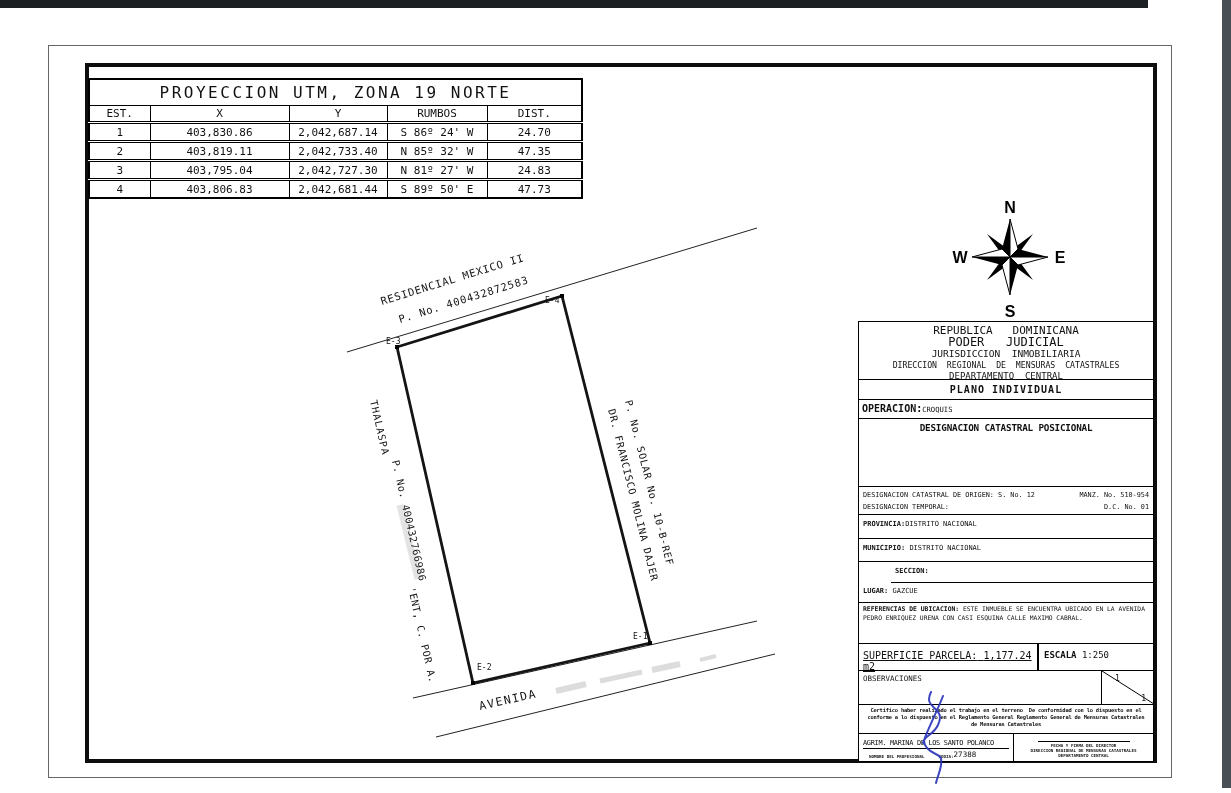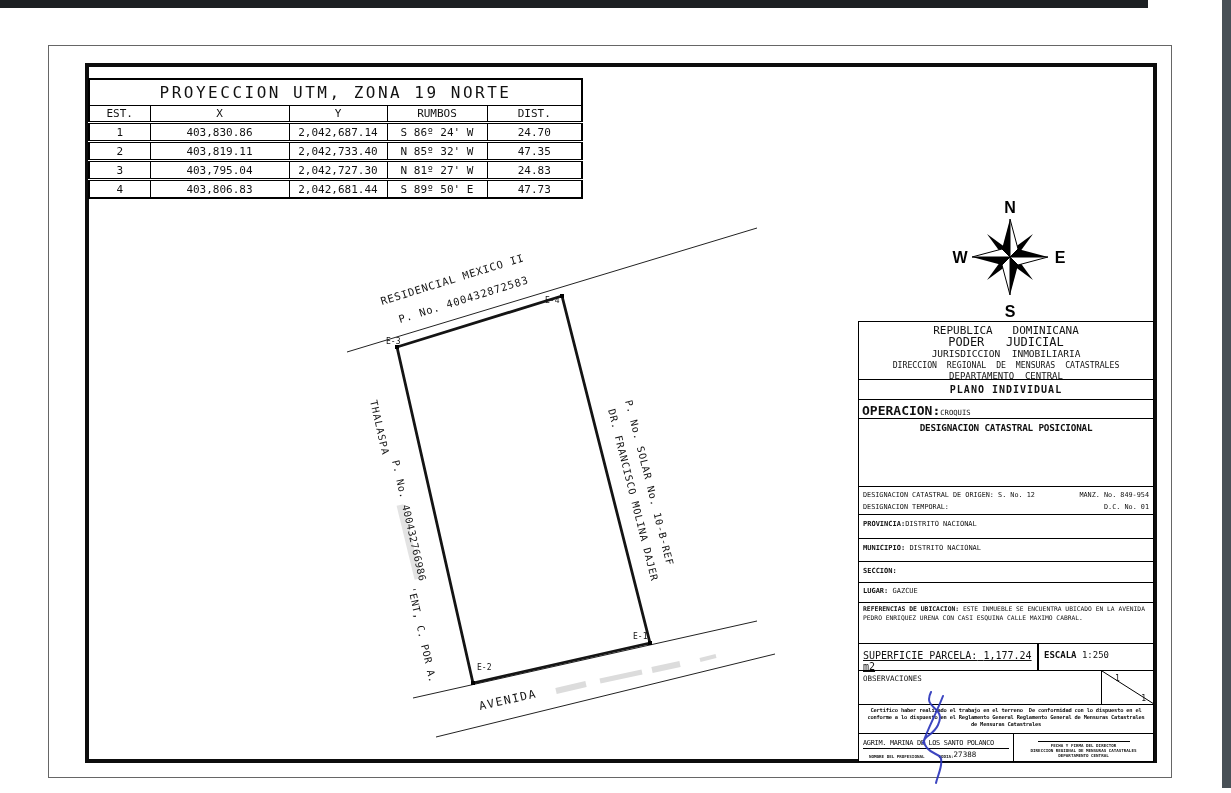--- a/index.html
+++ b/index.html
@@ -30,21 +30,21 @@
 
   
   #tblock{left:858px;top:321px;width:296px;height:441px;border:1px solid #000;box-sizing:border-box;display:flex;flex-direction:column;background:#fff;}
   .tb-row{border-bottom:1px solid #000;box-sizing:border-box;flex:none;position:relative;}
   .tb-row:last-child{border-bottom:none;}
   .hl{text-align:center;white-space:pre;line-height:11.5px;}
   .hl1{font-size:11px;}  .hl2{font-size:12px;} .hl3{font-size:9.5px;}
   .hl4{font-size:8.2px;} .hl5{font-size:9px;}
   .plano{text-align:center;font-weight:bold;font-size:10px;letter-spacing:1px;padding-top:4px;}
   .oper{padding:3px 3px;font-size:7.2px;}
-  .oper b{font-size:13px;}
+  .oper b{font-size:10px;}
   .descat{text-align:center;font-weight:bold;font-size:9.3px;letter-spacing:-0.2px;padding-top:3px;}
   .pair{padding:3px 4px;font-size:7px;}
   .pair .lbl{font-weight:600;}
   .origen{display:flex;font-size:6.8px;padding:2px 4px;line-height:12px;}
   .origen .left{flex:1;}
   .origen .right{width:100px;text-align:right;}
   .refs{padding:2px 4px;font-size:6.3px;line-height:8.8px;}
   .refs b{font-size:6.4px;}
   .suprow{display:flex;}
   .suprow .supleft{flex:1;padding:6px 4px;font-size:10px;text-decoration:underline;}
@@ -219,31 +219,31 @@
   <div class="tb-row oper" style="height:19px;">
     <b>OPERACION:</b><span>CROQUIS</span>
   </div>
   <div class="tb-row descat" style="height:68px;">DESIGNACION  CATASTRAL POSICIONAL</div>
   <div class="tb-row origen" style="height:28px;">
     <div class="left">
       <div><span class="lbl">DESIGNACION CATASTRAL DE ORIGEN:</span> <span>S. No. 12</span></div>
       <div><span class="lbl">DESIGNACION TEMPORAL:</span></div>
     </div>
     <div class="right">
-      <div>MANZ. No. 849-954</div>
+      <div>MANZ. No. 510-954</div>
       <div>D.C. No. 01</div>
     </div>
   </div>
   <div class="tb-row pair" style="height:24px;padding-top:5px;">
     <span class="lbl">PROVINCIA:</span><span>DISTRITO NACIONAL</span>
   </div>
   <div class="tb-row pair" style="height:23px;padding-top:5px;">
     <span class="lbl">MUNICIPIO:</span> <span>DISTRITO NACIONAL</span>
   </div>
-  <div class="tb-row pair" style="height:21px;padding-top:5px;">
+  <div class="tb-row pair" style="height:21px;padding-top:5px;margin-left:32px;">
     <span class="lbl">SECCION:</span>
   </div>
   <div class="tb-row pair" style="height:20px;padding-top:4px;">
     <span class="lbl">LUGAR:</span> <span>GAZCUE</span>
   </div>
   <div class="tb-row refs" style="height:41px;">
     <b>REFERENCIAS DE UBICACION:</b>
     <span>ESTE INMUEBLE SE ENCUENTRA UBICADO EN LA AVENIDA PEDRO ENRIQUEZ URENA CON CASI ESQUINA CALLE MAXIMO CABRAL.</span>
   </div>
   <div class="tb-row suprow" style="height:27px;">

